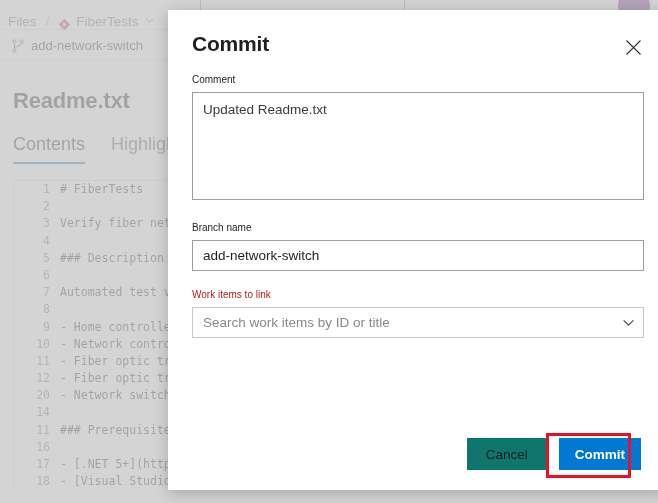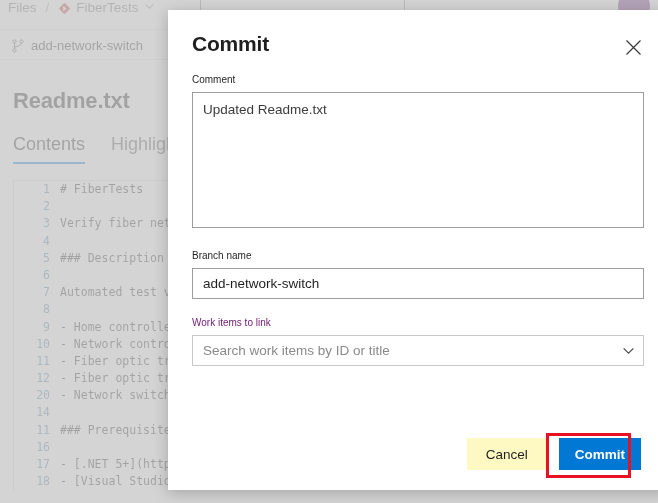--- a/index.html
+++ b/index.html
@@ -26,21 +26,21 @@
     position: absolute;
     left: 0; top: 0;
     width: 658px; height: 503px;
     background: #ffffff;
   }
   .breadcrumb {
     position: absolute;
     left: 0; top: 0;
     width: 658px; height: 30px;
     display: flex;
-    align-items: flex-start;
+    align-items: flex-end;
     padding-left: 8px;
     box-sizing: border-box;
     font-size: 13.5px;
     color: #6b6b6b;
     background: #ffffff;
     border-bottom: 1px solid #e6e6e6;
   }
   .bc-item { color: #6b6b6b; }
   .bc-sep { margin: 0 9px; color: #a0a0a0; }
   .repo-icon {
@@ -197,25 +197,25 @@
   }
 
   .dlg-body {
     padding: 14px 24px 0 24px;
   }
   .field-label {
     font-size: 10px;
     color: #1f1f1f;
     margin-bottom: 7px;
   }
-  .field-label.muted { color: #701a75; }
+  .field-label.muted { color: #b91c1c; }
 
   .comment-area {
     width: 100%;
-    height: 136px;
+    height: 108px;
     border: 1px solid #9e9e9e;
     box-sizing: border-box;
     font-family: "Liberation Sans", sans-serif;
     font-size: 13.5px;
     color: #3b3b3b;
     padding: 8px 10px;
     resize: none;
     outline: none;
     background: #ffffff;
     line-height: 1.35;
@@ -277,21 +277,21 @@
     height: 32px;
     min-width: 80px;
     border: none;
     font-family: "Liberation Sans", sans-serif;
     font-size: 13.5px;
     cursor: pointer;
     padding: 0 16px;
     box-sizing: border-box;
   }
   .btn-secondary {
-    background: #fef9c3;
+    background: #0f766e;
     color: #1f1f1f;
     margin-right: 12px;
   }
   .btn-primary {
     background: #0078d4;
     color: #ffffff;
     font-weight: 600;
   }
   .highlight-box {
     position: absolute;

